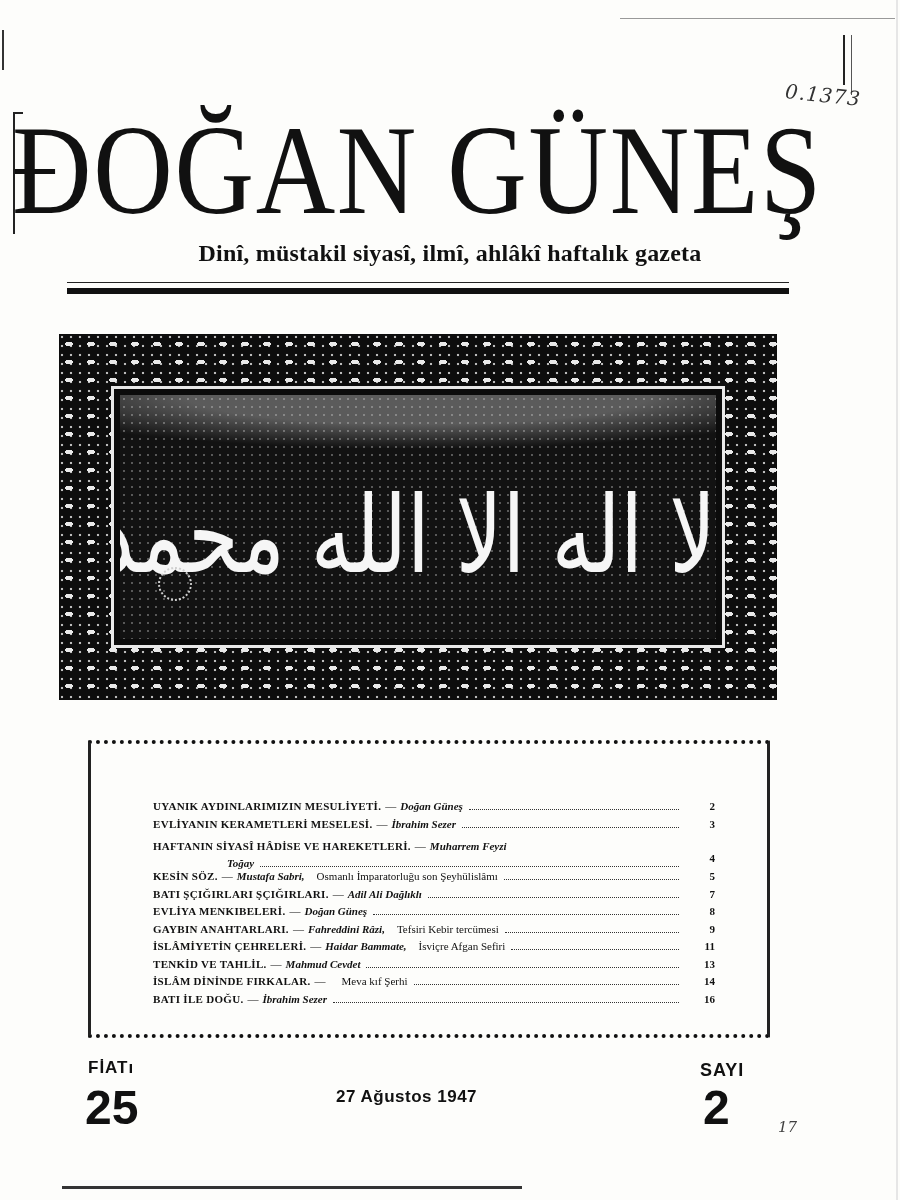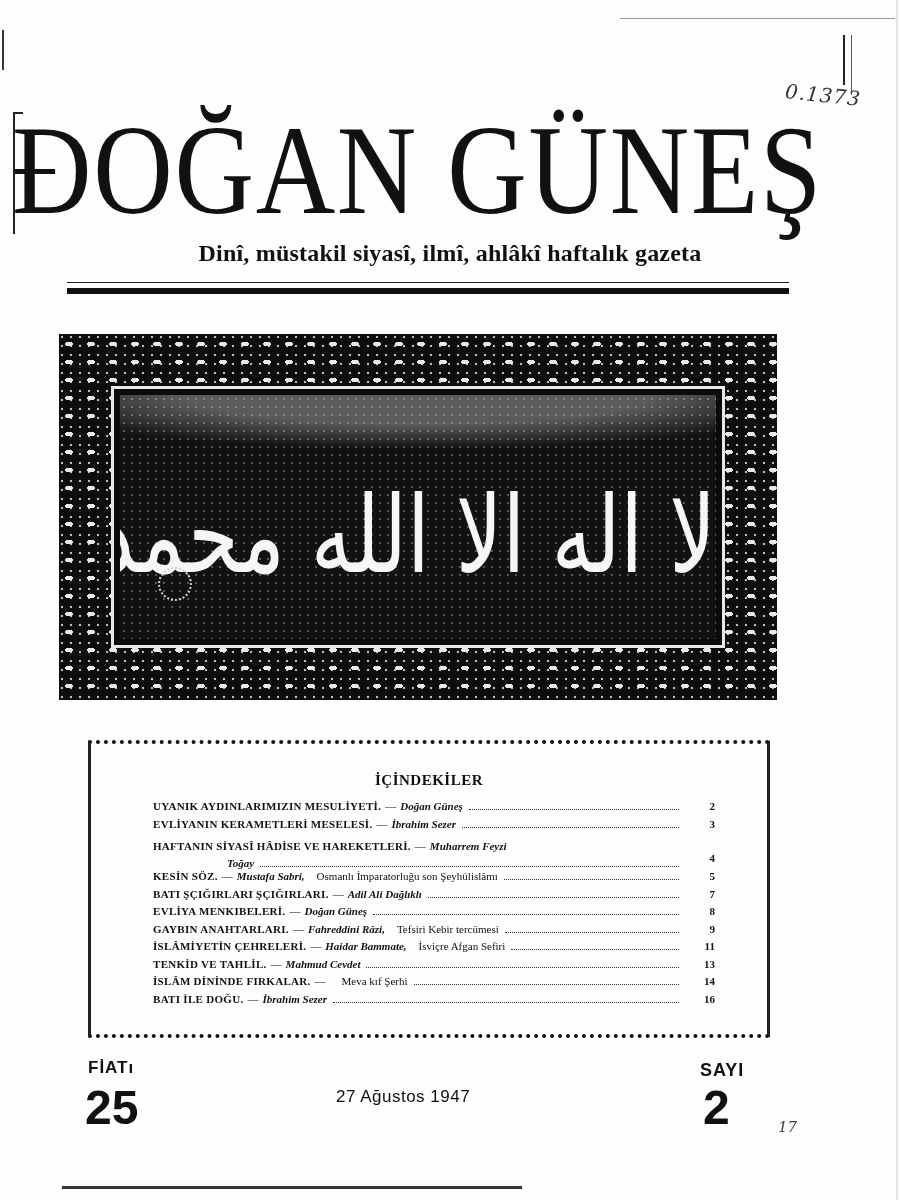--- a/index.html
+++ b/index.html
@@ -65,21 +65,21 @@
     .toc-sep { margin: 0 4px; }
     .toc-author { font-style: italic; font-weight: bold; }
     .toc-extra { margin-left: 12px; }
     .toc-dots { flex: 1; border-bottom: 1px dotted #333; margin: 0 6px 3px 6px; min-width: 20px; }
     .toc-page { position: absolute; right: -30px; font-weight: bold; width: 20px; text-align: right; }
     .toc-row-wrap { position: relative; }
     .toc-cont { padding-left: 74px; font-style: italic; font-weight: bold; display: flex; width: 100%; align-items: baseline; }
     
     .fiat-label { left: 88px; top: 1058px; font-family: "Liberation Sans", "DejaVu Sans", sans-serif; font-weight: bold; font-size: 17px; letter-spacing: 1px; }
     .fiat-value { left: 85px; top: 1080px; font-family: "Liberation Sans", "DejaVu Sans", sans-serif; font-weight: bold; font-size: 48px; line-height: 56px; }
-    .date { left: 336px; top: 1087px; font-family: "Liberation Sans", "DejaVu Sans", sans-serif; font-weight: normal; font-size: 17px; letter-spacing: 0.5px; }
+    .date { left: 336px; top: 1087px; font-family: "Liberation Sans", "DejaVu Sans", sans-serif; font-weight: bold; font-size: 17px; letter-spacing: 0.5px; }
     .sayi-label { left: 700px; top: 1060px; font-family: "Liberation Sans", "DejaVu Sans", sans-serif; font-weight: bold; font-size: 18px; letter-spacing: 1px; }
     .sayi-value { left: 703px; top: 1080px; font-family: "Liberation Sans", "DejaVu Sans", sans-serif; font-weight: bold; font-size: 48px; line-height: 56px; }
     .page-note { left: 778px; top: 1118px; font-family: "DejaVu Serif", serif; font-style: italic; font-size: 15px; color: #404040; }
     .bottom-rule { left: 62px; top: 1186px; width: 460px; height: 3px; background: #111; opacity: 0.85; }
   </style>
 </head>
 <body>
 
 <div class="abs edge-left"></div>
 <div class="abs edge-right1"></div>
@@ -97,21 +97,20 @@
 <div class="abs panel">
   <div class="panel-inner-border">
     <div class="panel-inner">
       <div class="calligraphy">لا اله الا الله محمد رسول الله</div>
       <div class="seal"></div>
     </div>
   </div>
 </div>
 
 <div class="abs toc-box">
-  <div class="toc-title">İÇİNDEKİLER</div>
   <ul class="toc-list" id="toc-list">
       <li class="toc-row-wrap">
         <div class="toc-item">
           <span class="toc-head">UYANIK AYDINLARIMIZIN MESULİYETİ.</span>
           <span class="toc-sep">—</span>
           <span class="toc-author">Doğan Güneş</span>
           <span class="toc-dots"></span>
         </div>
         <span class="toc-page" style="top: 0px;">2</span>
       </li>

